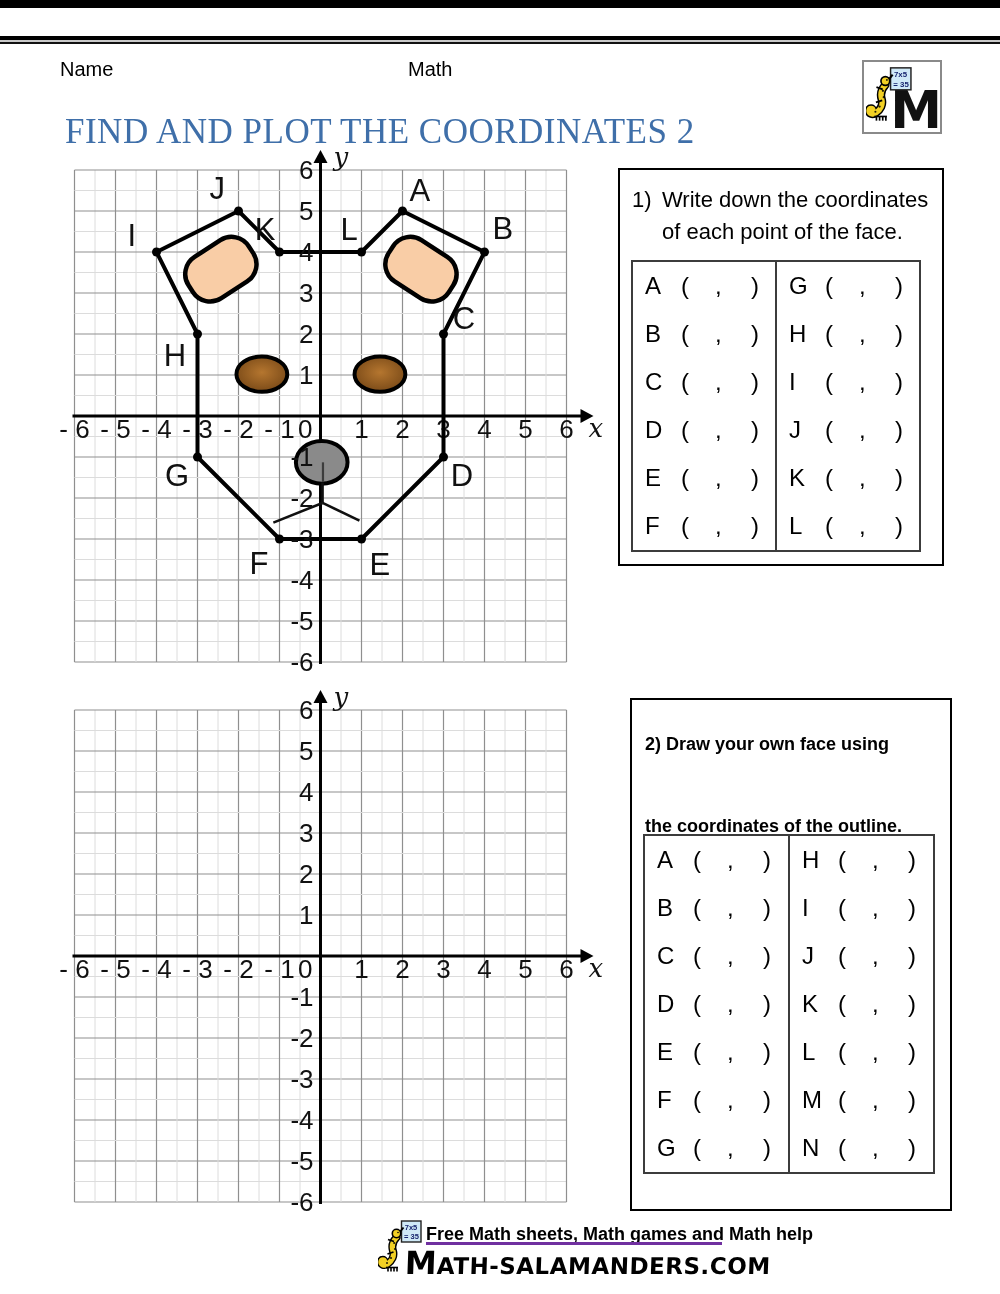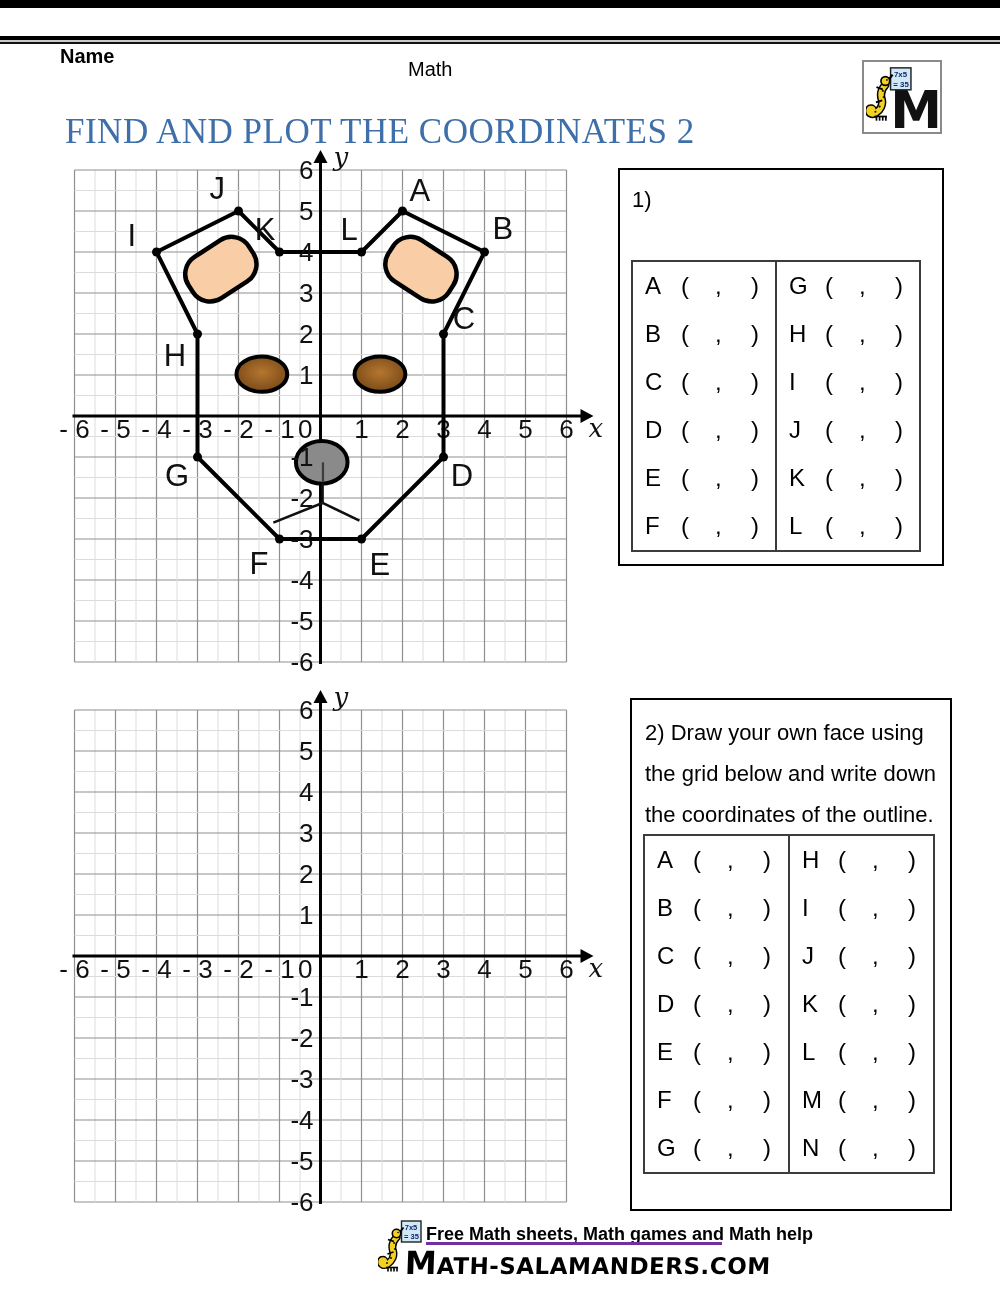--- a/index.html
+++ b/index.html
@@ -5,35 +5,35 @@
   :root{
     --title-blue:#3f6fa9;
     --purple:#7030a0;
   }
   html,body{margin:0;padding:0;background:#fff;}
   .page{position:relative;width:1000px;height:1294px;background:#ffffff;overflow:hidden;
         font-family:"Liberation Sans",sans-serif;color:#000;}
   .top-strip{position:absolute;left:0;top:0;width:100%;height:8px;background:#000;}
   .top-rule{position:absolute;left:0;top:36px;width:100%;height:10px;
     background:linear-gradient(to bottom,#000 0,#000 4px,#c9c9c9 4px,#c9c9c9 6px,#111 6px,#111 8px,rgba(0,0,0,0) 8px);}
-  .name-label{position:absolute;left:60px;top:45px;font-size:20px;font-weight:bold;}
+  .name-label{position:absolute;left:60px;top:58px;font-size:20px;}
   .date-label{position:absolute;left:408px;top:58px;font-size:20px;}
   .page-title{position:absolute;left:57px;top:104px;margin:8px;font-family:"Liberation Serif",serif;
     font-weight:normal;font-size:35px;letter-spacing:0.5px;color:var(--title-blue);white-space:nowrap;}
   #grid-svg{position:absolute;left:0;top:0;width:1000px;height:1294px;}
   .tick{font:26px "Liberation Sans",sans-serif;fill:#111;}
   .axis-letter{font:italic 26px "DejaVu Serif",serif;fill:#111;}
   .ptlabel{font:31px "Liberation Sans",sans-serif;fill:#111;}
 
   .qbox{position:absolute;border:2px solid #000;background:#fff;}
   .qbox1{left:618px;top:168px;width:322px;height:394px;}
   .qbox2{left:630px;top:698px;width:318px;height:509px;}
   .qtext1{position:absolute;left:12px;top:14px;font-size:22px;line-height:32px;display:flex;}
   .qtext1 .qnum{width:30px;flex:none;}
-  .qtext2{position:absolute;left:13px;top:12px;font-size:22px;line-height:41px;}
+  .qtext2{position:absolute;left:13px;top:24px;font-size:18px;line-height:41px;font-weight:bold;}
   .ctable{position:absolute;border:2px solid #3c3c3c;display:flex;background:#fff;box-sizing:border-box;}
   .ctable1{left:11px;top:90px;width:290px;height:292px;}
   .ctable2{left:11px;top:134px;width:292px;height:340px;}
   .tcol{flex:1;display:flex;flex-direction:column;}
   .tcol + .tcol{border-left:2px solid #3c3c3c;}
   .trow{height:48px;display:flex;align-items:center;font-size:24px;padding-left:12px;}
   .tletter{width:36px;flex:none;}
   .topen{width:34px;flex:none;}
   .tcomma{width:36px;flex:none;}
   .tclose{width:20px;flex:none;}
@@ -302,20 +302,24 @@
         <text class="tick" x="313.5" y="1088" text-anchor="end">-3</text>
         <text class="tick" x="313.5" y="1129" text-anchor="end">-4</text>
         <text class="tick" x="313.5" y="1170" text-anchor="end">-5</text>
         <text class="tick" x="313.5" y="1211" text-anchor="end">-6</text>
       </g>
     </svg>
 
   <div class="qbox qbox1">
     <div class="qtext1">
       <span class="qnum">1)</span>
+      <span class="qlines">
+        <span>Write down the coordinates</span><br>
+        <span>of each point of the face.</span>
+      </span>
     </div>
     <div class="ctable ctable1" id="table1">
         <div class="tcol">
           <div class="trow">
             <span class="tletter">A</span>
             <span class="topen">(</span>
             <span class="tcomma">,</span>
             <span class="tclose">)</span>
           </div>
           <div class="trow">
@@ -387,21 +391,21 @@
             <span class="tclose">)</span>
           </div>
         </div>
       </div>
   </div>
 
   <div class="qbox qbox2">
     <div class="qtext2">
       <span>2)</span>
       <span>Draw your own face using</span><br>
-      <span>the grid below and write down</span><br>
+      <br>
       <span>the coordinates of the outline.</span>
     </div>
     <div class="ctable ctable2" id="table2">
         <div class="tcol">
           <div class="trow">
             <span class="tletter">A</span>
             <span class="topen">(</span>
             <span class="tcomma">,</span>
             <span class="tclose">)</span>
           </div>

